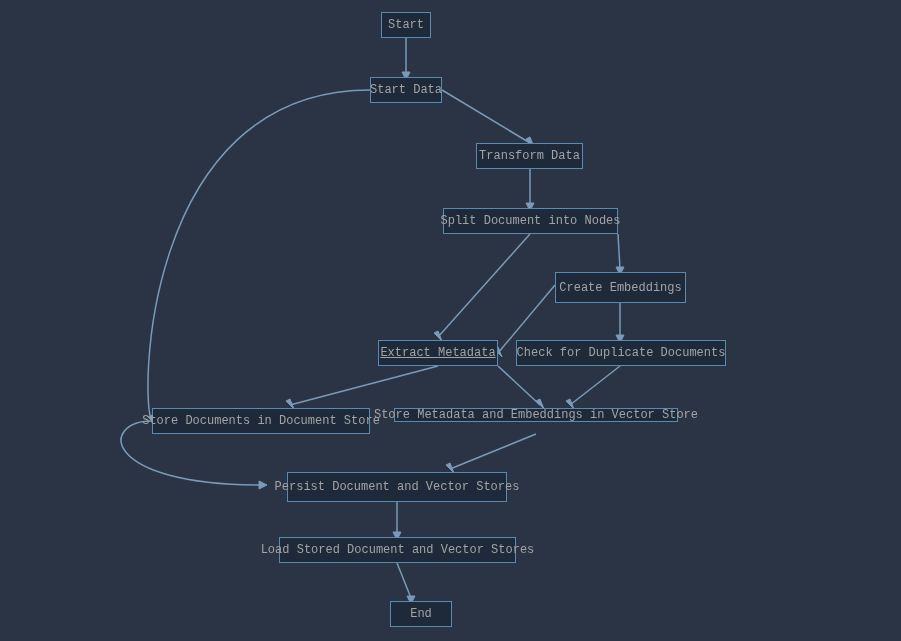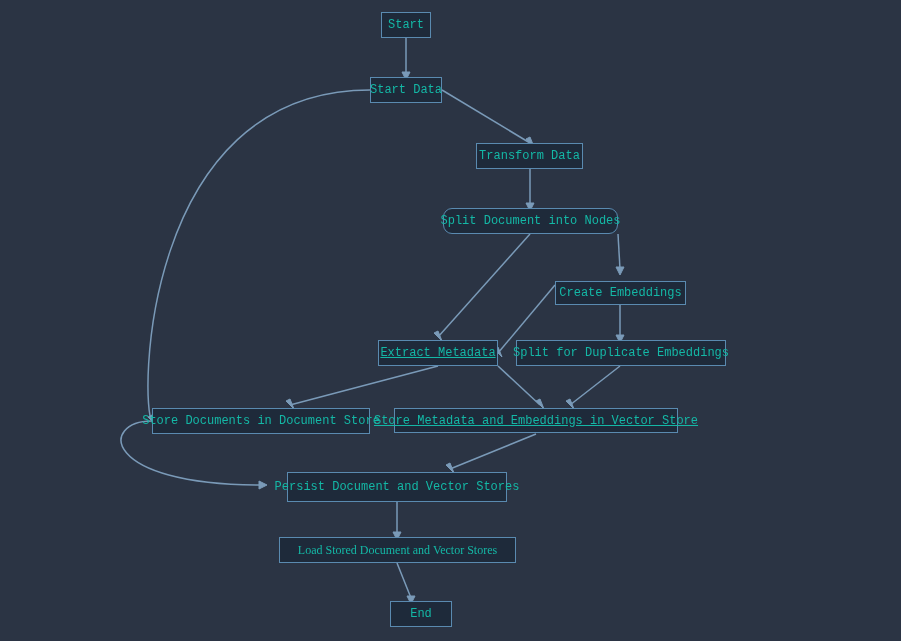--- a/index.html
+++ b/index.html
@@ -14,21 +14,21 @@
     }
     .diagram {
       position: relative;
       width: 901px;
       height: 641px;
     }
     .node {
       position: absolute;
       border: 1.5px solid #5a8ab0;
       background-color: #1e2a3a;
-      color: #14b8a6;
+      color: #a3a3a3;
       padding: 5px 10px;
       text-align: center;
       white-space: nowrap;
       display: flex;
       align-items: center;
       justify-content: center;
     }
     svg.arrows {
       position: absolute;
       top: 0;
@@ -99,31 +99,31 @@
     <path d="M 370,90 C 140,90 140,408 152,421"></path>
     <polygon points="148,417 156,425 152,415"></polygon>
   </svg>
 
   <div class="node" style="left:381px; top:12px; width:50px; height:26px;">Start</div>
 
   <div class="node" style="left:370px; top:77px; width:72px; height:26px;">Start Data</div>
 
   <div class="node" style="left:476px; top:143px; width:107px; height:26px;">Transform Data</div>
 
-  <div class="node" style="left:443px; top:208px; width:175px; height:26px;border-radius:9px;">Split Document into Nodes</div>
+  <div class="node" style="left:443px; top:208px; width:175px; height:26px;">Split Document into Nodes</div>
 
-  <div class="node" style="left:555px; top:272px; width:131px; height:24px;margin-top:9px;">Create Embeddings</div>
+  <div class="node" style="left:555px; top:272px; width:131px; height:31px;">Create Embeddings</div>
 
   <div class="node" style="left:378px; top:340px; width:120px; height:26px;text-decoration:underline;">Extract Metadata</div>
 
-  <div class="node" style="left:516px; top:340px; width:210px; height:26px;">Split for Duplicate Embeddings</div>
+  <div class="node" style="left:516px; top:340px; width:210px; height:26px;">Check for Duplicate Documents</div>
 
   <div class="node" style="left:152px; top:408px; width:218px; height:26px;">Store Documents in Document Store</div>
 
-  <div class="node" style="left:394px; top:408px; width:284px; height:25px;text-decoration:underline;">Store Metadata and Embeddings in Vector Store</div>
+  <div class="node" style="left:394px; top:408px; width:284px; height:14px;">Store Metadata and Embeddings in Vector Store</div>
 
   <div class="node" style="left:287px; top:472px; width:220px; height:30px;">Persist Document and Vector Stores</div>
 
-  <div class="node" style="left:279px; top:537px; width:237px; height:26px;font-family:Liberation Serif, serif;">Load Stored Document and Vector Stores</div>
+  <div class="node" style="left:279px; top:537px; width:237px; height:26px;">Load Stored Document and Vector Stores</div>
 
   <div class="node" style="left:390px; top:601px; width:62px; height:26px;">End</div>
 
 </div>
 
 </body></html>

